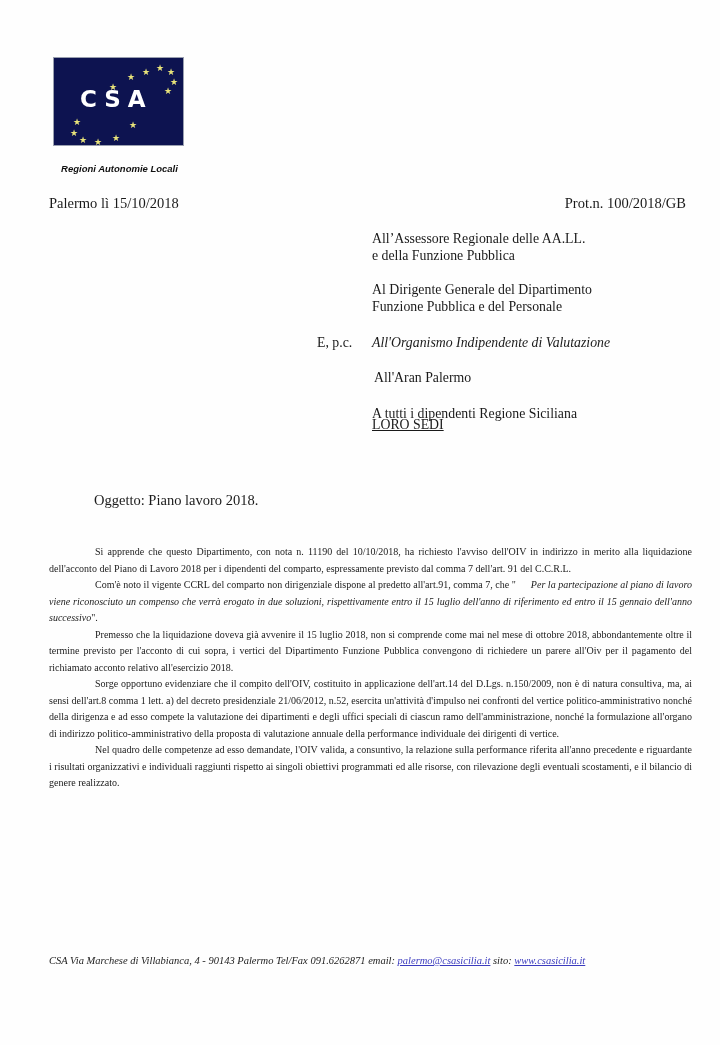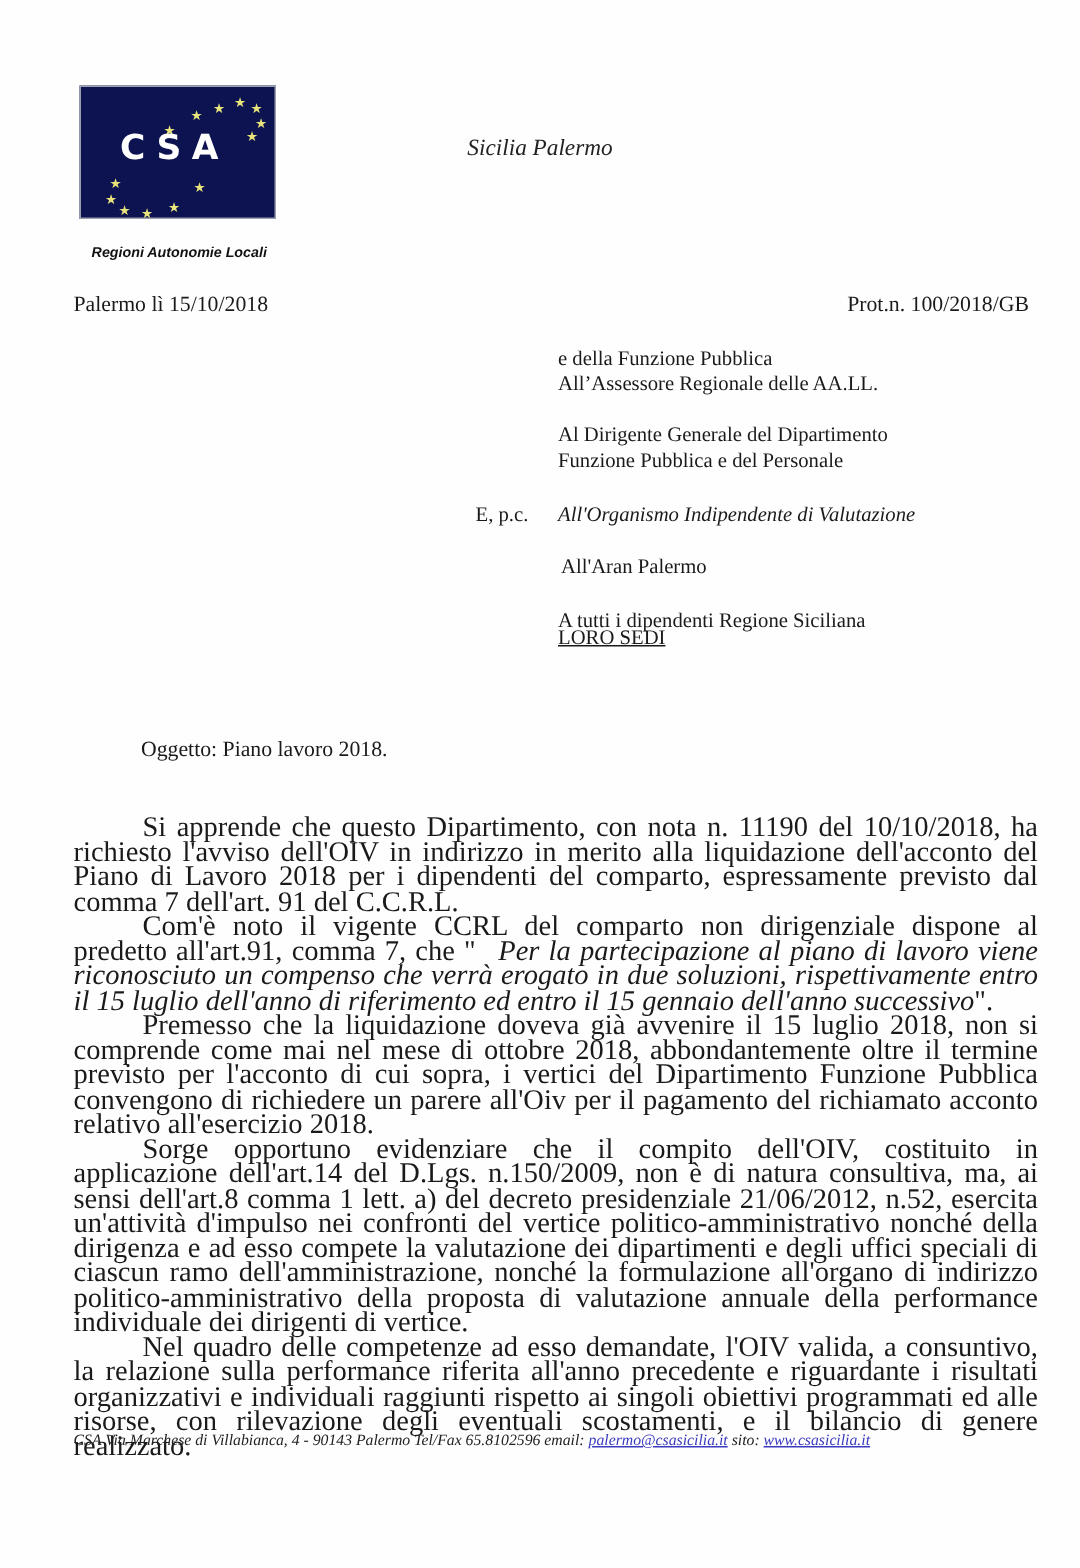--- a/index.html
+++ b/index.html
@@ -107,21 +107,21 @@
       position: absolute;
       left: 94px;
       top: 492px;
       font-size: 14.5px;
     }
     .body-text {
       position: absolute;
       left: 49px;
       top: 544px;
       width: 643px;
-      font-size: 19px;
+      font-size: 10px;
       line-height: 16.5px;
       text-align: justify;
     }
     .body-text p {
       margin: 0;
       text-indent: 46px;
     }
     .body-text em { font-style: italic; margin-left: 15px; }
     .footer {
       position: absolute;
@@ -155,30 +155,29 @@
     <span class="star" style="left:40px;top:80px;">★</span>
     <span class="star" style="left:25px;top:78px;">★</span>
     <span class="star" style="left:16px;top:71px;">★</span>
     <span class="star" style="left:19px;top:60px;">★</span>
     <span class="logo-text">CSA</span>
   </div>
 
   <div class="logo-caption">Regioni Autonomie Locali</div>
 
   <div class="header-title">
-    <div>Sicilia Palermo</div>
   </div>
 
   <div class="place-date">Palermo lì 15/10/2018</div>
   <div class="protocol">Prot.n. 100/2018/GB</div>
 
   <div class="recipients">
     <div class="rec-block">
+      <div>All’Assessore Regionale delle AA.LL.</div>
       <div>e della Funzione Pubblica</div>
-      <div>All’Assessore Regionale delle AA.LL.</div>
     </div>
     <div class="rec-block">
       <div>Al Dirigente Generale del Dipartimento</div>
       <div>Funzione Pubblica e del Personale</div>
     </div>
   </div>
 
   <div class="epc-label">E, p.c.</div>
   <div class="rec-line" style="left:372px;top:335px;font-style:italic;">All'Organismo Indipendente di Valutazione</div>
   <div class="rec-line" style="left:374px;top:370px;">All'Aran Palermo</div>
@@ -189,16 +188,16 @@
 
   <div class="body-text">
     <p>Si apprende che questo Dipartimento, con nota n. 11190 del 10/10/2018, ha richiesto l'avviso dell'OIV in indirizzo in merito alla liquidazione dell'acconto del Piano di Lavoro 2018 per i dipendenti del comparto, espressamente previsto dal comma 7 dell'art. 91 del C.C.R.L.</p>
     <p><span>Com'è noto il vigente CCRL del comparto non dirigenziale dispone al predetto all'art.91, comma 7, che "</span><em>Per la partecipazione al piano di lavoro viene riconosciuto un compenso che verrà erogato in due soluzioni, rispettivamente entro il 15 luglio dell'anno di riferimento ed entro il 15 gennaio dell'anno successivo</em><span>".</span></p>
     <p>Premesso che la liquidazione doveva già avvenire il 15 luglio 2018, non si comprende come mai nel mese di ottobre 2018, abbondantemente oltre il termine previsto per l'acconto di cui sopra, i vertici del Dipartimento Funzione Pubblica convengono di richiedere un parere all'Oiv per il pagamento del richiamato acconto relativo all'esercizio 2018.</p>
     <p>Sorge opportuno evidenziare che il compito dell'OIV, costituito in applicazione dell'art.14 del D.Lgs. n.150/2009, non è di natura consultiva, ma, ai sensi dell'art.8 comma 1 lett. a) del decreto presidenziale 21/06/2012, n.52, esercita un'attività d'impulso nei confronti del vertice politico-amministrativo nonché della dirigenza e ad esso compete la valutazione dei dipartimenti e degli uffici speciali di ciascun ramo dell'amministrazione, nonché la formulazione all'organo di indirizzo politico-amministrativo della proposta di valutazione annuale della performance individuale dei dirigenti di vertice.</p>
     <p>Nel quadro delle competenze ad esso demandate, l'OIV valida, a consuntivo, la relazione sulla performance riferita all'anno precedente e riguardante i risultati organizzativi e individuali raggiunti rispetto ai singoli obiettivi programmati ed alle risorse, con rilevazione degli eventuali scostamenti, e il bilancio di genere realizzato.</p>
   </div>
 
   <div class="footer">
-    <span>CSA Via Marchese di Villabianca, 4 - 90143 Palermo Tel/Fax 65.8102596 email: </span><a>palermo@csasicilia.it</a><span> sito: </span><a>www.csasicilia.it</a>
+    <span>CSA Via Marchese di Villabianca, 4 - 90143 Palermo Tel/Fax 091.6262871 email: </span><a>palermo@csasicilia.it</a><span> sito: </span><a>www.csasicilia.it</a>
   </div>
 
 </div>
 
 </body></html>

